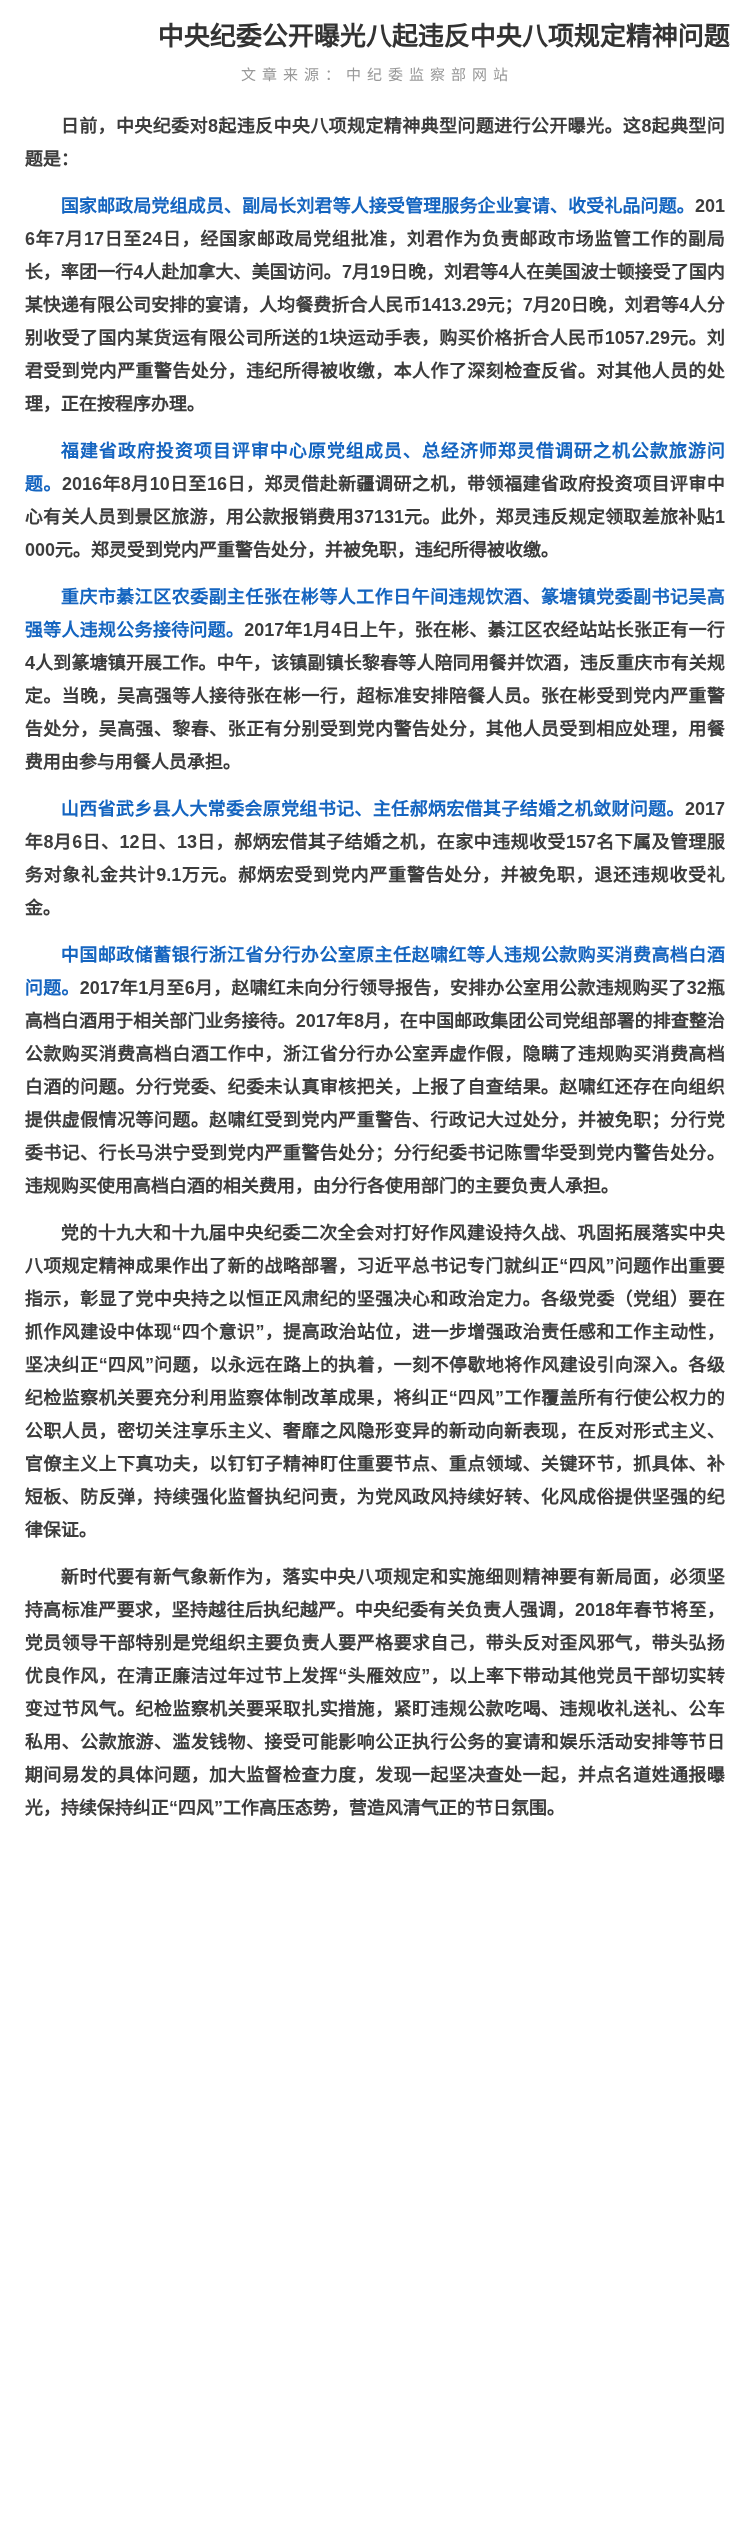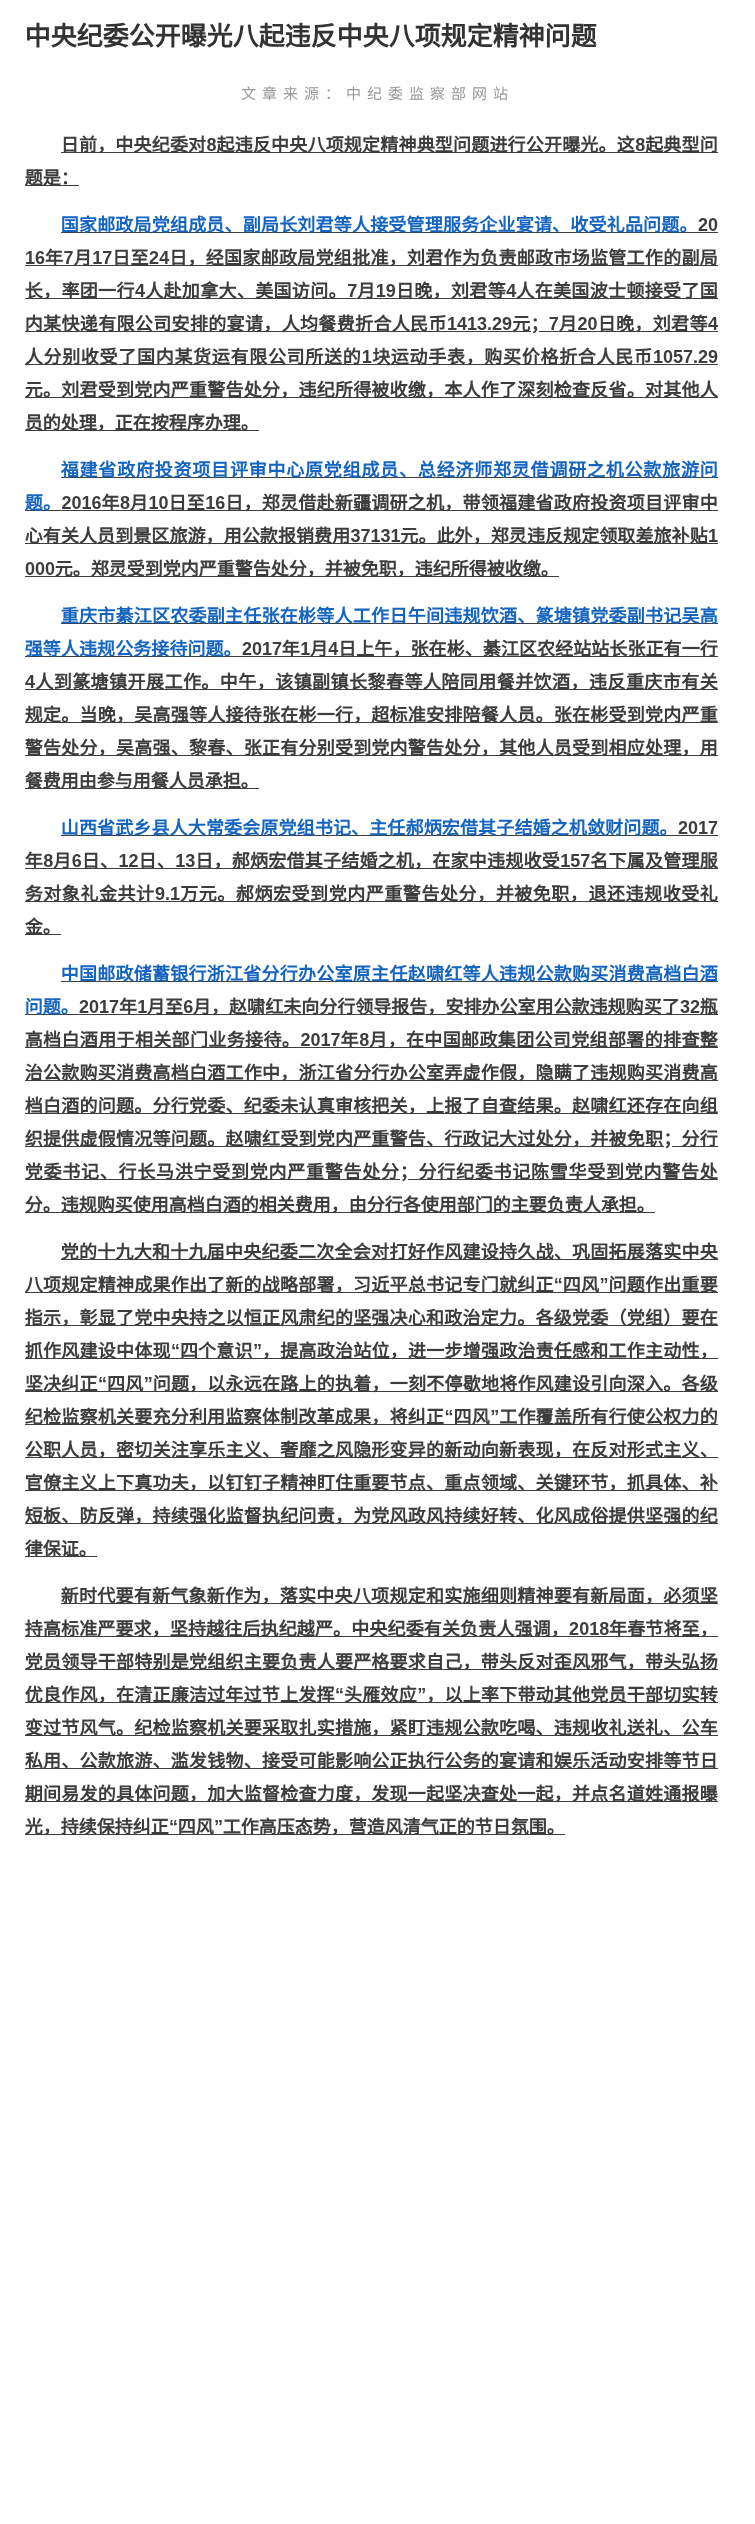--- a/index.html
+++ b/index.html
@@ -19,48 +19,47 @@
     width: 755px;
     min-height: 2524px;
     font-family: "Liberation Sans", "DejaVu Sans", sans-serif;
   }
   .page {
     width: 755px;
     padding: 0;
   }
   .title {
     margin: 20px 25px 0 25px;
-    text-align: left;
+    text-align: right;
     font-size: 26px;
     line-height: 32px;
     font-weight: bold;
     color: var(--title-text);
   }
   .source {
-    margin-top: 33px;
+    margin-top: 14px;
     text-align: center;
     font-size: 15px;
     line-height: 18px;
     color: var(--source-text);
     font-family: "DejaVu Serif", "Liberation Serif", serif;
     letter-spacing: 6px;
   }
   .article-body {
     margin: 26px 25px 0 25px;
   }
   .article-body p {
-    margin: 0 12px 14px 0;
+    margin: 0 5px 14px 0;
     font-size: 18px;
     line-height: 33px;
     font-weight: bold;
     color: var(--body-text);
     text-align: justify;
     text-indent: 2em;
     word-break: break-all;
-    text-decoration: underline;
   }
   .article-body p .lead {
     color: var(--accent-blue);
   }
 </style>
 </head>
 <body>
 
 <div class="page">
   <h1 class="title">中央纪委公开曝光八起违反中央八项规定精神问题</h1>

